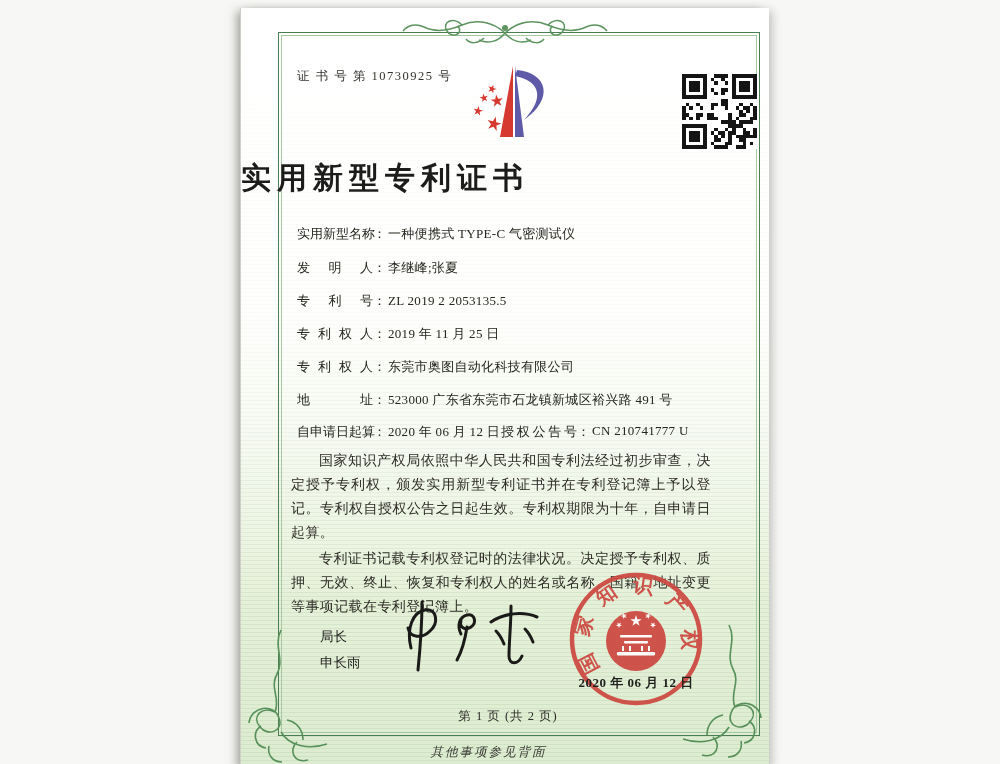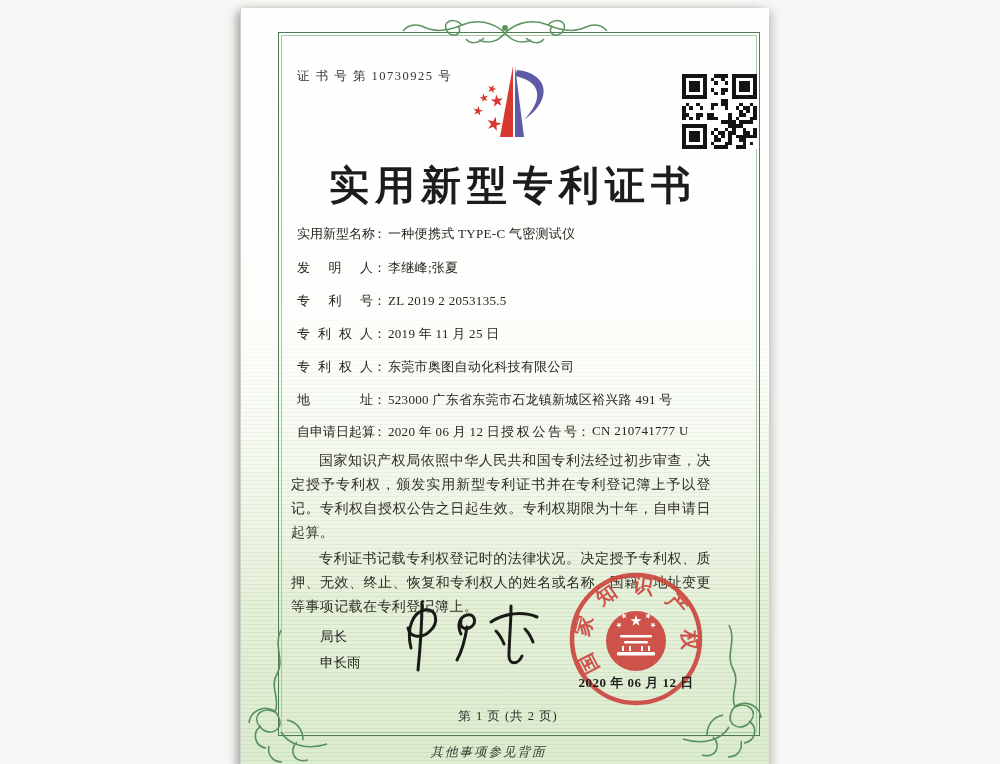--- a/index.html
+++ b/index.html
@@ -28,22 +28,22 @@
     position:absolute;inset:2px;border:1px solid #a5c7a2;
   }
   .cert-no{
     position:absolute;left:56px;top:60px;
     font-size:12.5px;letter-spacing:1.5px;color:#33332f;
   }
   .qr{position:absolute;left:441px;top:66px;width:75px;height:75px;}
   .logo{position:absolute;left:210px;top:52px;width:130px;height:95px;}
   .title{
     position:absolute;left:0;top:150px;width:528px;
-    text-align:center;font-size:40px;font-weight:bold;
-    letter-spacing:6px;color:#1c1c1a;margin-left:8px;
+    text-align:left;font-size:30px;font-weight:bold;
+    letter-spacing:6px;color:#1c1c1a;
   }
   .fields{position:absolute;left:56px;top:0;width:450px;}
   .frow{position:absolute;left:0;width:450px;height:20px;font-size:13px;
         display:flex;align-items:center;white-space:nowrap;color:#26261f;}
   .flabel{display:inline-block;width:76px;text-align:justify;text-align-last:justify;flex:0 0 76px;}
   .colon{flex:0 0 auto;margin-right:2px;}
   .fvalue{flex:0 1 auto;letter-spacing:.3px;}
   .pair1{display:flex;width:204px;flex:0 0 204px;}
   .pair2{display:flex;}
   .r1{top:216px}.r2{top:250px}.r3{top:283px}.r4{top:316px}.r5{top:349px}.r6{top:382px}.r7{top:414px}

